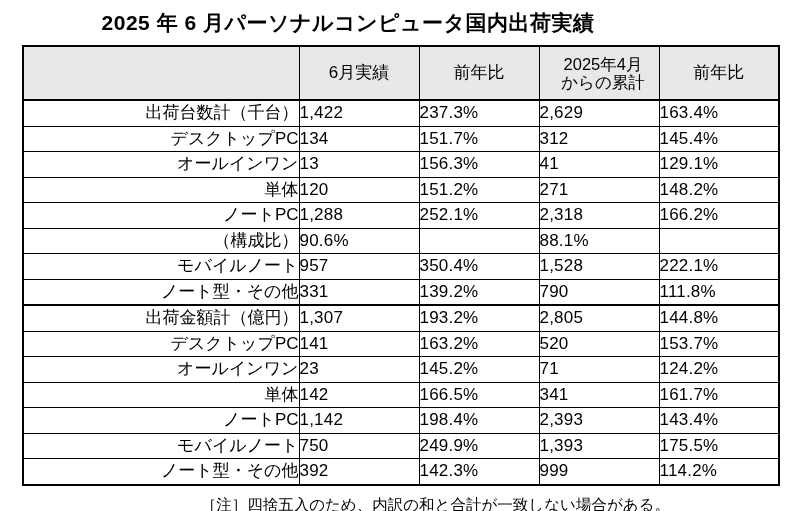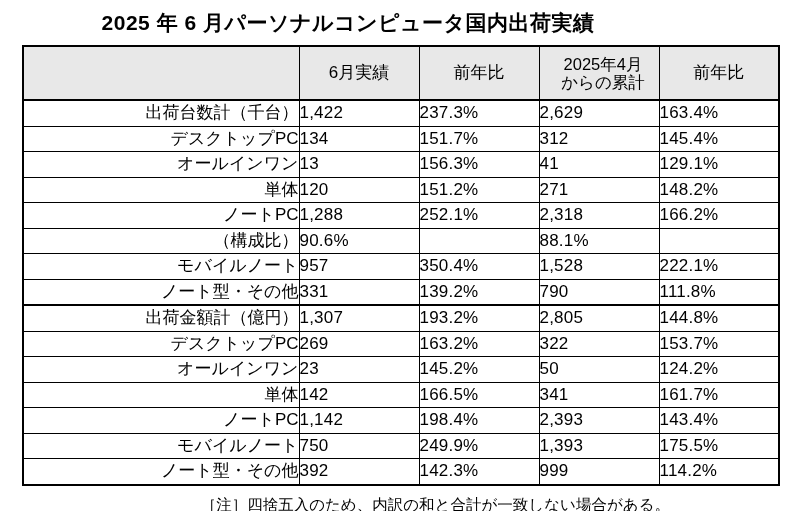--- a/index.html
+++ b/index.html
@@ -182,30 +182,30 @@
           </tr>
           <tr class="group-top">
             <td class="lbl">出荷金額計（億円）</td>
             <td class="num">1,307</td>
             <td class="num sep-right">193.2%</td>
             <td class="num">2,805</td>
             <td class="num">144.8%</td>
           </tr>
           <tr>
             <td class="lbl indent1">デスクトップPC</td>
-            <td class="num">269</td>
+            <td class="num">141</td>
             <td class="num sep-right">163.2%</td>
-            <td class="num">322</td>
+            <td class="num">520</td>
             <td class="num">153.7%</td>
           </tr>
           <tr>
             <td class="lbl indent2">オールインワン</td>
             <td class="num">23</td>
             <td class="num sep-right">145.2%</td>
-            <td class="num">50</td>
+            <td class="num">71</td>
             <td class="num">124.2%</td>
           </tr>
           <tr>
             <td class="lbl indent2">単体</td>
             <td class="num">142</td>
             <td class="num sep-right">166.5%</td>
             <td class="num">341</td>
             <td class="num">161.7%</td>
           </tr>
           <tr>

